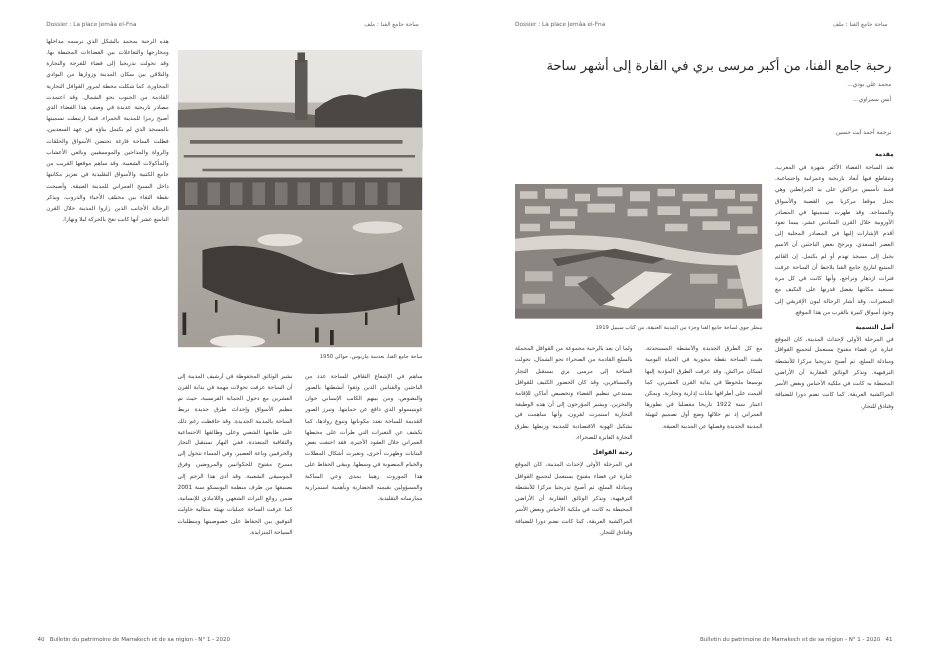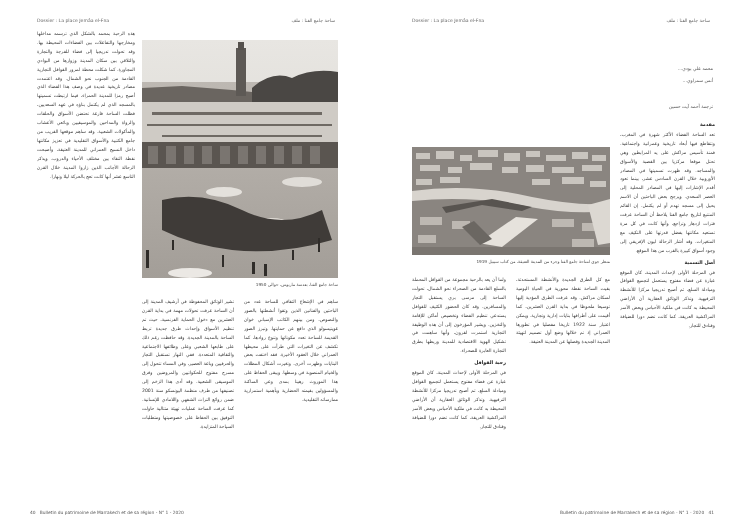--- a/index.html
+++ b/index.html
@@ -102,20 +102,21 @@
   <div class="footer" style="left:30px;">
     <span>40</span>&nbsp;&nbsp;
     <span>Bulletin du patrimoine de Marrakech et de sa région - N° 1 - 2020</span>
   </div>
 </div>
 
 <div class="page right">
   <div class="running-head rh-l">Dossier : La place Jemâa el-Fna</div>
   <div class="running-head rh-r">ساحة جامع الفنا : ملف</div>
 
+  <div class="title" style="right:37px;top:46px;">رحبة جامع الفنا، من أكبر مرسى بري في القارة إلى أشهر ساحة</div>
   <div class="author" style="right:37px;top:66px;">محمد علي بودي...</div>
   <div class="author" style="right:37px;top:78px;">أنس سمراوي...</div>
   <div class="author" style="right:37px;top:104px;">ترجمة أحمد آيت حسين</div>
 
   <div class="photo" style="left:37px;top:147px;width:198px;height:108px;">
     <svg width="198" height="108" viewBox="0 0 198 108">
       <rect width="198" height="108" fill="#8a8580"></rect>
       <g fill="#c9c5bf">
         <rect x="4" y="6" width="14" height="6"></rect>
           <rect x="24" y="4" width="18" height="8"></rect>

